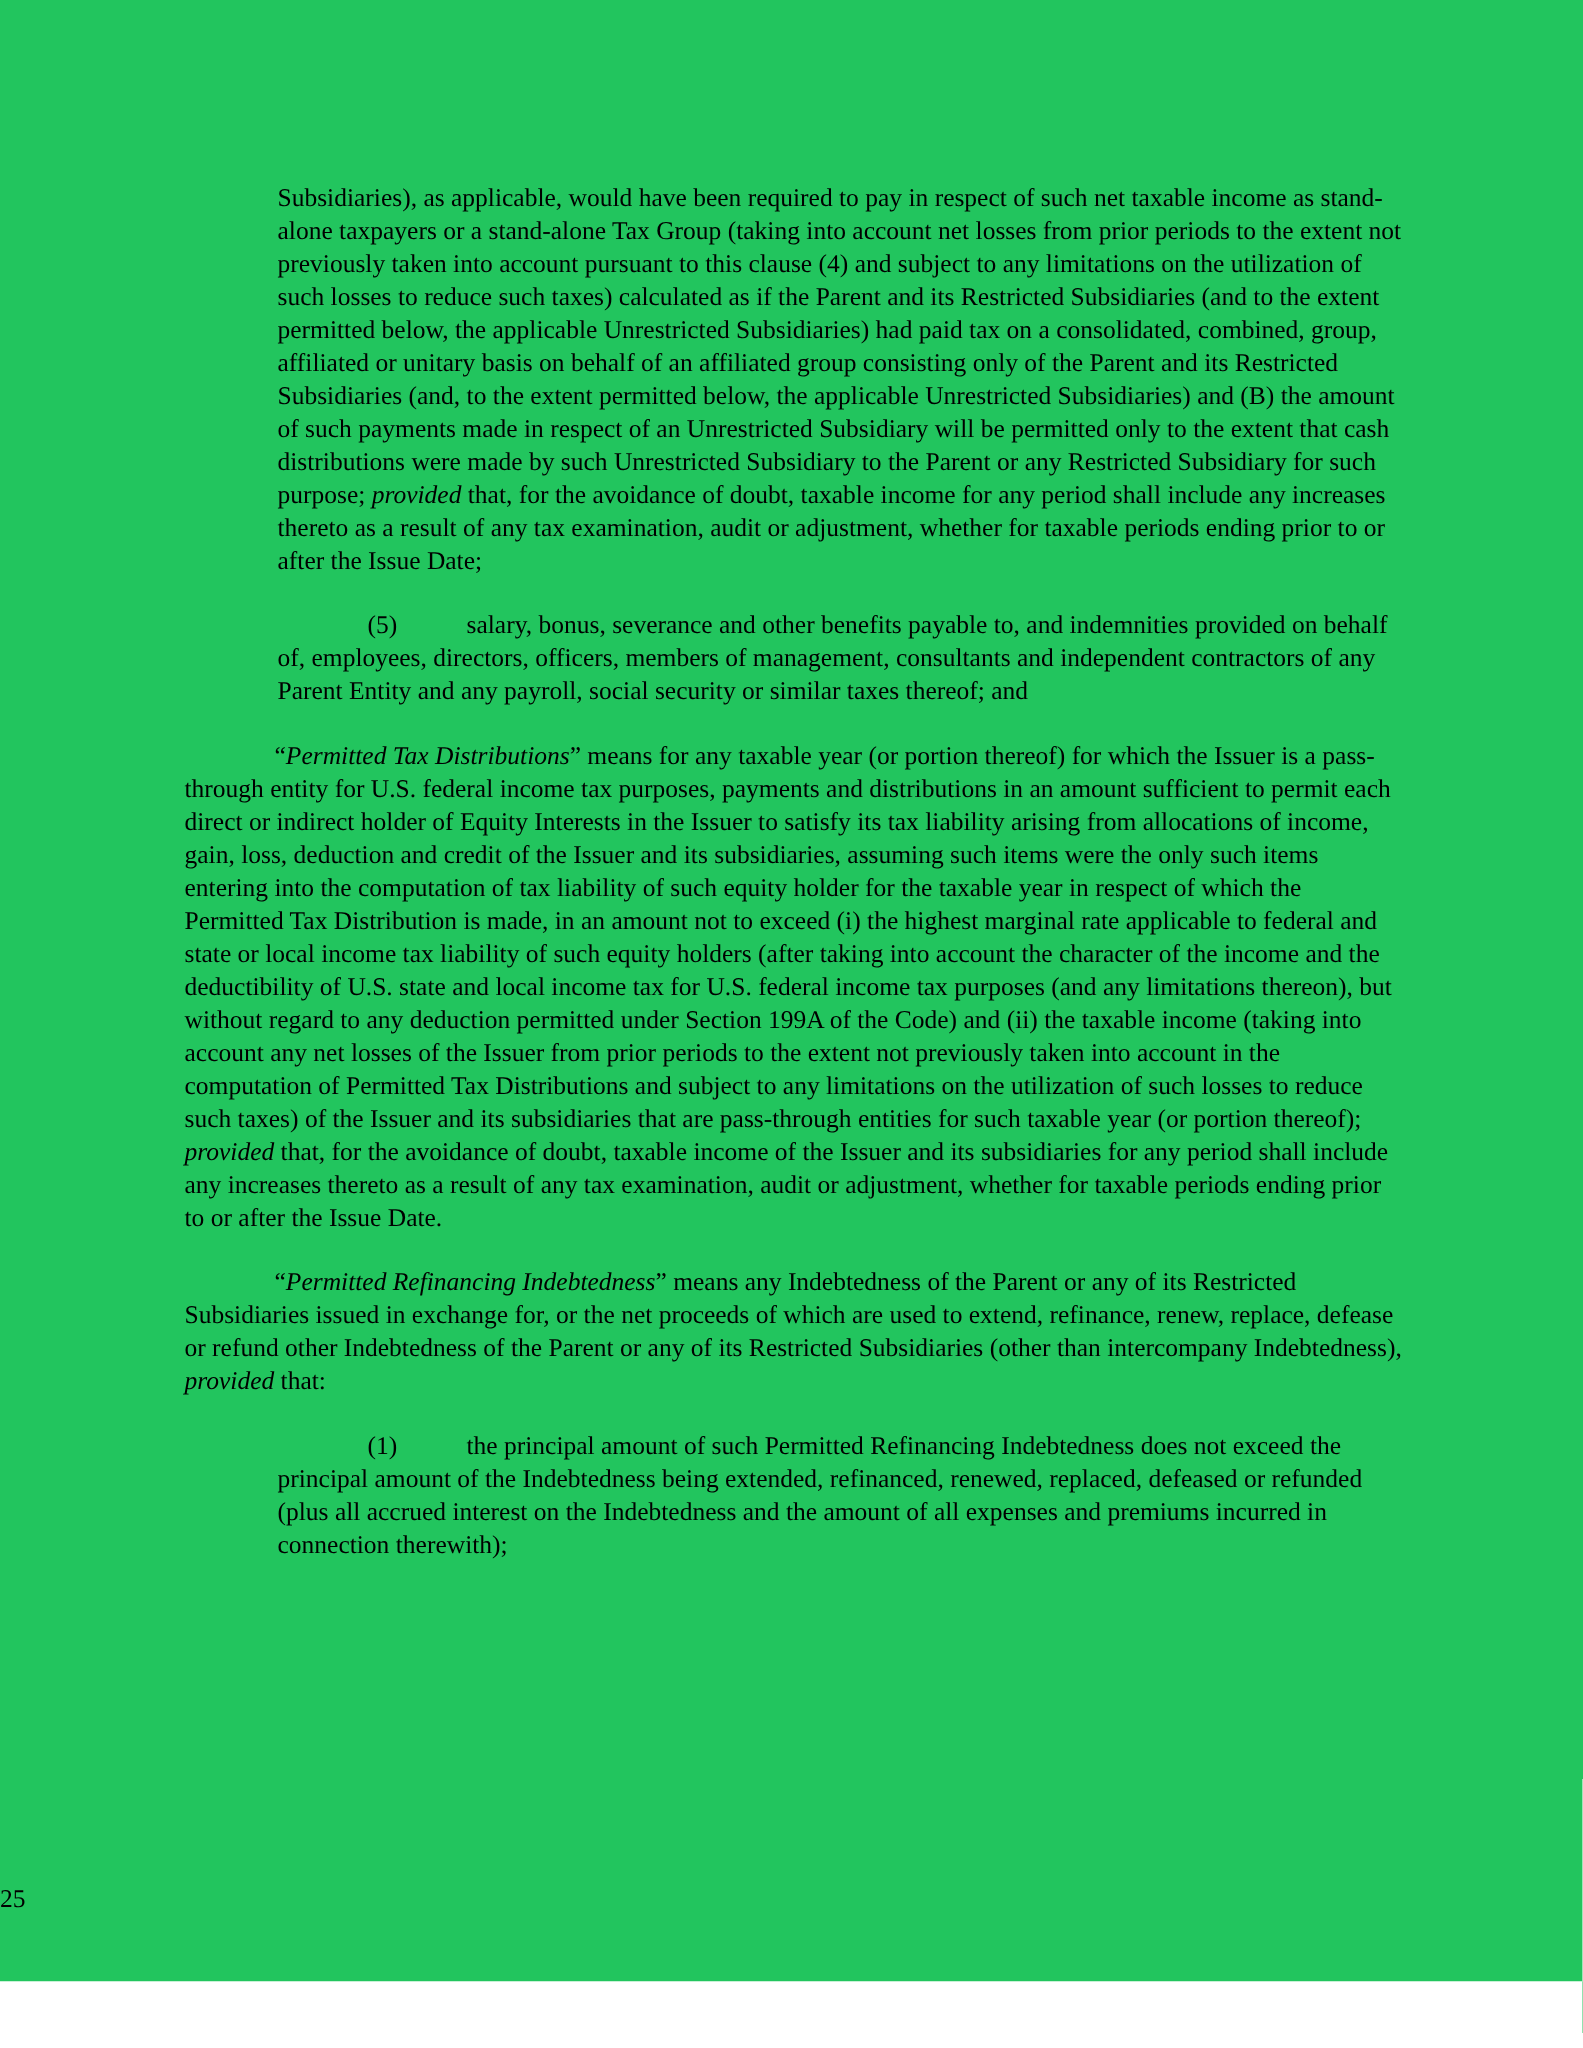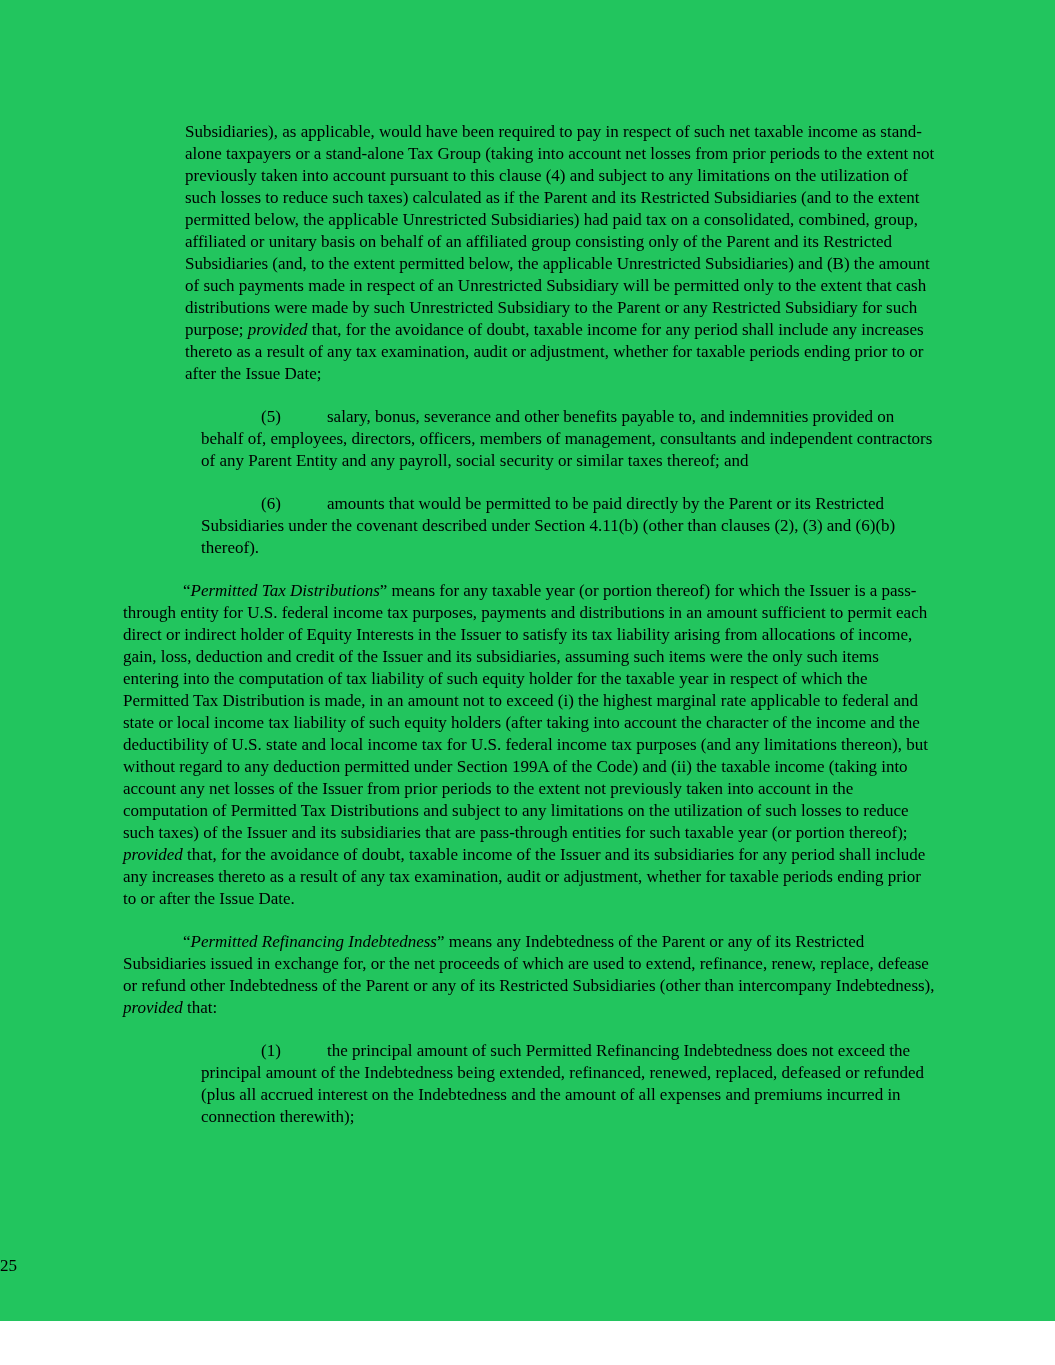--- a/index.html
+++ b/index.html
@@ -26,21 +26,21 @@
     width: 812px;
   }
   .para {
     margin: 0 0 21px 0;
     text-align: left;
   }
   .para.indented {
     margin-left: 62px;
   }
   .para.clause {
-    margin-left: 78px;
+    margin-left: 62px;
     text-indent: 60px;
   }
   .para.body {
     text-indent: 60px;
   }
   .clause-number {
     display: inline-block;
     width: 66px;
     text-indent: 0;
   }
@@ -53,19 +53,18 @@
   }
   i { font-style: italic; }
 </style>
 </head>
 <body>
 
 <div class="page">
   <div class="doc">
       <p class="para indented"><span>Subsidiaries), as applicable, would have been required to pay in respect of such net taxable income as stand-alone taxpayers or a stand-alone Tax Group (taking into account net losses from prior periods to the extent not previously taken into account pursuant to this clause (4) and subject to any limitations on the utilization of such losses to reduce such taxes) calculated as if the Parent and its Restricted Subsidiaries (and to the extent permitted below, the applicable Unrestricted Subsidiaries) had paid tax on a consolidated, combined, group, affiliated or unitary basis on behalf of an affiliated group consisting only of the Parent and its Restricted Subsidiaries (and, to the extent permitted below, the applicable Unrestricted Subsidiaries) and (B) the amount of such payments made in respect of an Unrestricted Subsidiary will be permitted only to the extent that cash distributions were made by such Unrestricted Subsidiary to the Parent or any Restricted Subsidiary for such purpose; </span><i>provided</i><span> that, for the avoidance of doubt, taxable income for any period shall include any increases thereto as a result of any tax examination, audit or adjustment, whether for taxable periods ending prior to or after the Issue Date;</span></p>
       <p class="para clause"><span class="clause-number">(5)</span><span>salary, bonus, severance and other benefits payable to, and indemnities provided on behalf of, employees, directors, officers, members of management, consultants and independent contractors of any Parent Entity and any payroll, social security or similar taxes thereof; and</span></p>
-      <p class="para clause"><span class="clause-number">(6)</span><span>amounts that would be permitted to be paid directly by the Parent or its Restricted Subsidiaries under the covenant described under Section 4.11(b) (other than clauses (2), (3) and (6)(b) thereof).</span></p>
       <p class="para body"><span>“</span><i>Permitted Tax Distributions</i><span>” means for any taxable year (or portion thereof) for which the Issuer is a pass-through entity for U.S. federal income tax purposes, payments and distributions in an amount sufficient to permit each direct or indirect holder of Equity Interests in the Issuer to satisfy its tax liability arising from allocations of income, gain, loss, deduction and credit of the Issuer and its subsidiaries, assuming such items were the only such items entering into the computation of tax liability of such equity holder for the taxable year in respect of which the Permitted Tax Distribution is made, in an amount not to exceed (i) the highest marginal rate applicable to federal and state or local income tax liability of such equity holders (after taking into account the character of the income and the deductibility of U.S. state and local income tax for U.S. federal income tax purposes (and any limitations thereon), but without regard to any deduction permitted under Section 199A of the Code) and (ii) the taxable income (taking into account any net losses of the Issuer from prior periods to the extent not previously taken into account in the computation of Permitted Tax Distributions and subject to any limitations on the utilization of such losses to reduce such taxes) of the Issuer and its subsidiaries that are pass-through entities for such taxable year (or portion thereof); </span><i>provided</i><span> that, for the avoidance of doubt, taxable income of the Issuer and its subsidiaries for any period shall include any increases thereto as a result of any tax examination, audit or adjustment, whether for taxable periods ending prior to or after the Issue Date.</span></p>
       <p class="para body"><span>“</span><i>Permitted Refinancing Indebtedness</i><span>” means any Indebtedness of the Parent or any of its Restricted Subsidiaries issued in exchange for, or the net proceeds of which are used to extend, refinance, renew, replace, defease or refund other Indebtedness of the Parent or any of its Restricted Subsidiaries (other than intercompany Indebtedness), </span><i>provided</i><span> that:</span></p>
       <p class="para clause"><span class="clause-number">(1)</span><span>the principal amount of such Permitted Refinancing Indebtedness does not exceed the principal amount of the Indebtedness being extended, refinanced, renewed, replaced, defeased or refunded (plus all accrued interest on the Indebtedness and the amount of all expenses and premiums incurred in connection therewith);</span></p>
     </div>
   <div class="page-number">25</div>
 </div>
 
 </body></html>

